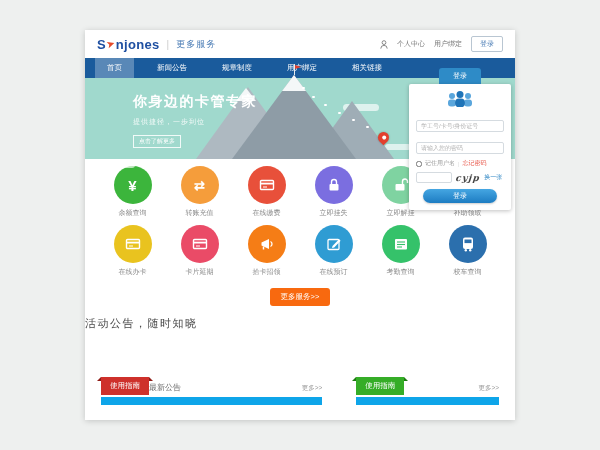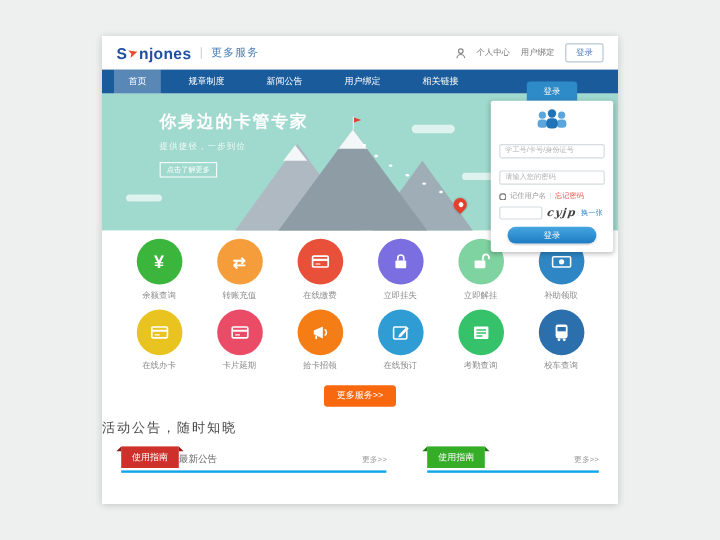--- a/index.html
+++ b/index.html
@@ -15,21 +15,21 @@
   .hdr-right { margin-left:auto; display:flex; align-items:center; gap:9px; font-size:7px; color:#777; }
   .hdr-link { cursor:pointer; }
   .hdr-btn { border:1px solid #b9c6d2; background:#fff; color:#4a7cb5; font-size:7px; padding:2px 8px; border-radius:2px; cursor:pointer; }
 
   
   .nav { height:20px; background:#1a5b9c; display:flex; padding-left:10px; color:#fff; font-size:7.5px;gap:11px; }
   .nav-item { line-height:20px; padding:0 12px; cursor:pointer; }
   .nav-item.active { background:rgba(255,255,255,.28); }
 
   
-  .hero { position:relative; height:114px; background:#a0d9cd; overflow:visible; }
+  .hero { position:relative; height:81px; background:#a0d9cd; overflow:visible; }
   .hero-text { position:absolute; left:48px; top:15px; color:#fff; z-index:3; }
   .hero-h { font-size:14px; font-weight:bold; letter-spacing:1.5px; }
   .hero-s { font-size:7px; letter-spacing:1px; opacity:.88; margin-top:6px; }
   .hero-cta { display:inline-block; margin-top:8px; border:1px solid rgba(255,255,255,.85); color:#fff; font-size:6px; padding:1px 5px; background:transparent; cursor:pointer; }
   .hero-art { position:absolute; left:105px; bottom:0; width:250px; height:100px; z-index:1; }
   .mtn { position:absolute; bottom:0; width:0; height:0; border-style:solid; border-color:transparent; }
   .m-back  { left:6px;  border-width:0 52px 72px 52px; border-bottom-color:#aeb9c1; }
   .m-mid   { left:120px; border-width:0 42px 58px 42px; border-bottom-color:#9fadb6; }
   .m-front { left:42px; border-width:0 62px 84px 62px; border-bottom-color:#8e9ca6; }
   .snow { position:absolute; width:0; height:0; border-style:solid; border-color:transparent; border-width:0 12px 16px 12px; border-bottom-color:#f4f7f8; }
@@ -66,21 +66,21 @@
   .svc { width:54px; cursor:pointer; }
   .circle { width:38px; height:38px; border-radius:50%; margin:0 auto; display:flex; align-items:center; justify-content:center; color:#fff; }
   .gi { font-size:15px; font-weight:bold; line-height:1; }
   .svc-label { font-size:7px; color:#8a8a8a; margin-top:4px; }
   .more-btn { margin-top:4px; background:#f8690f; border:none; color:#fff; font-size:7.5px; padding:4px 11px; border-radius:3px; cursor:pointer; }
 
   
   .ann { margin-top:10px; }
   .panels { display:flex; gap:34px; padding:0 16px; margin-top:10px; }
   .panel-l { flex:1.55; } .panel-r { flex:1; }
-  .tabbar { display:flex; align-items:flex-end; border-bottom:2px solid #0ea5e9; height:20px; position:relative; }
+  .tabbar { display:flex; align-items:flex-end; border-bottom:8px solid #0ea5e9; height:20px; position:relative;margin-top:44px; }
   .ribbon { position:relative; top:-2px; color:#fff; font-size:7.5px; padding:4px 9px; cursor:pointer; }
   .rib-red { background:#ce312b; }
   .rib-green { background:#35ad27; }
   .ribbon::before, .ribbon::after { content:""; position:absolute; top:0; width:0; height:0; border-top:4px solid transparent; }
   .rib-red::before { left:-4px; border-right:4px solid #8f1c16; }
   .rib-red::after { right:-4px; border-left:4px solid #8f1c16; }
   .rib-green::before { left:-4px; border-right:4px solid #1e7a12; }
   .rib-green::after { right:-4px; border-left:4px solid #1e7a12; }
   .tab2 { font-size:8px; color:#666; padding:0 0; line-height:18px; cursor:pointer; }
   .more-link { margin-left:auto; font-size:6.5px; color:#9a9a9a; padding-bottom:4px; cursor:pointer; }
@@ -104,22 +104,22 @@
           <path d="M0.8 8.6 a3.2 3.2 0 0 1 6.4 0" fill="none" stroke="#888" stroke-width="1"></path>
         </svg>
       <span class="hdr-link">个人中心</span>
       <span class="hdr-link">用户绑定</span>
       <button class="hdr-btn">登录</button>
     </div>
   </div>
 
   <div class="nav">
     <div class="nav-item active">首页</div>
+    <div class="nav-item">新闻公告</div>
     <div class="nav-item">规章制度</div>
-    <div class="nav-item">新闻公告</div>
     <div class="nav-item">用户绑定</div>
     <div class="nav-item">相关链接</div>
   </div>
 
   <div class="hero">
     <div class="hero-art">
       <div class="mtn m-back"></div>
       <div class="mtn m-mid"></div>
       <div class="mtn m-front"></div>
       <div class="snow s-back"></div>

